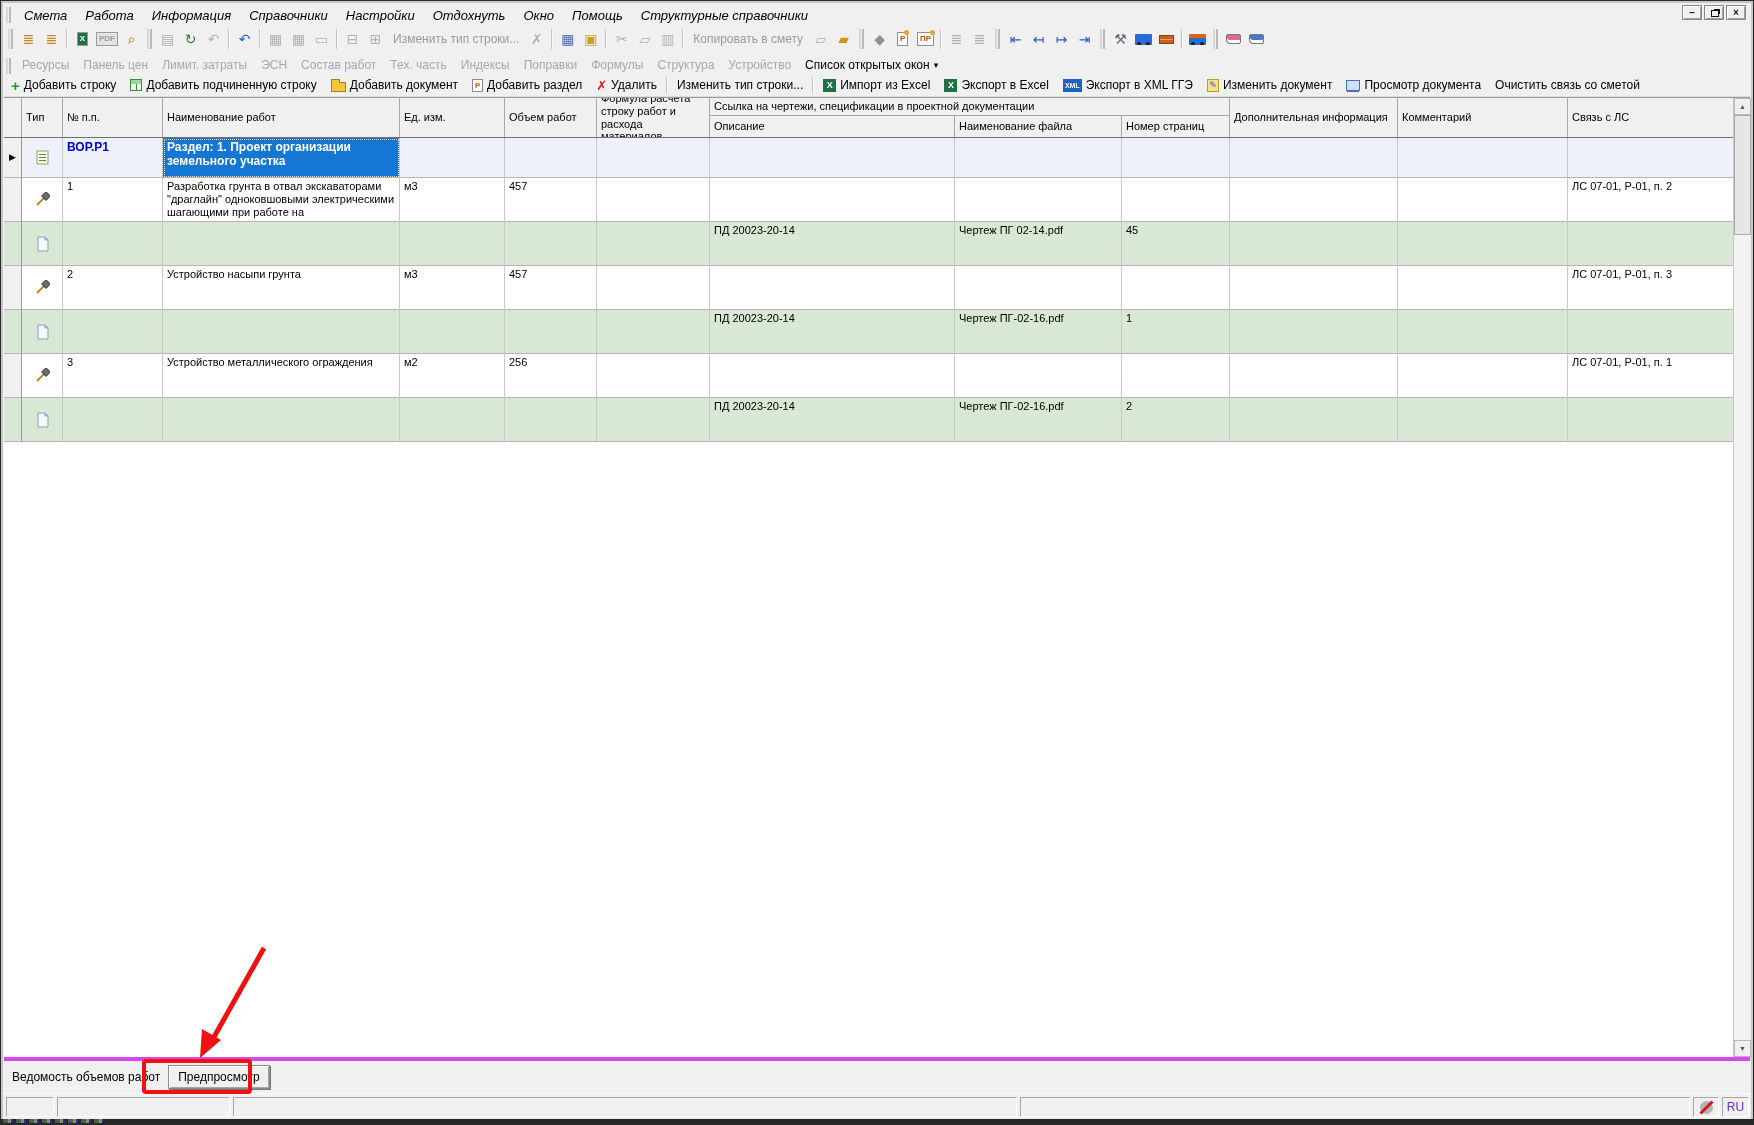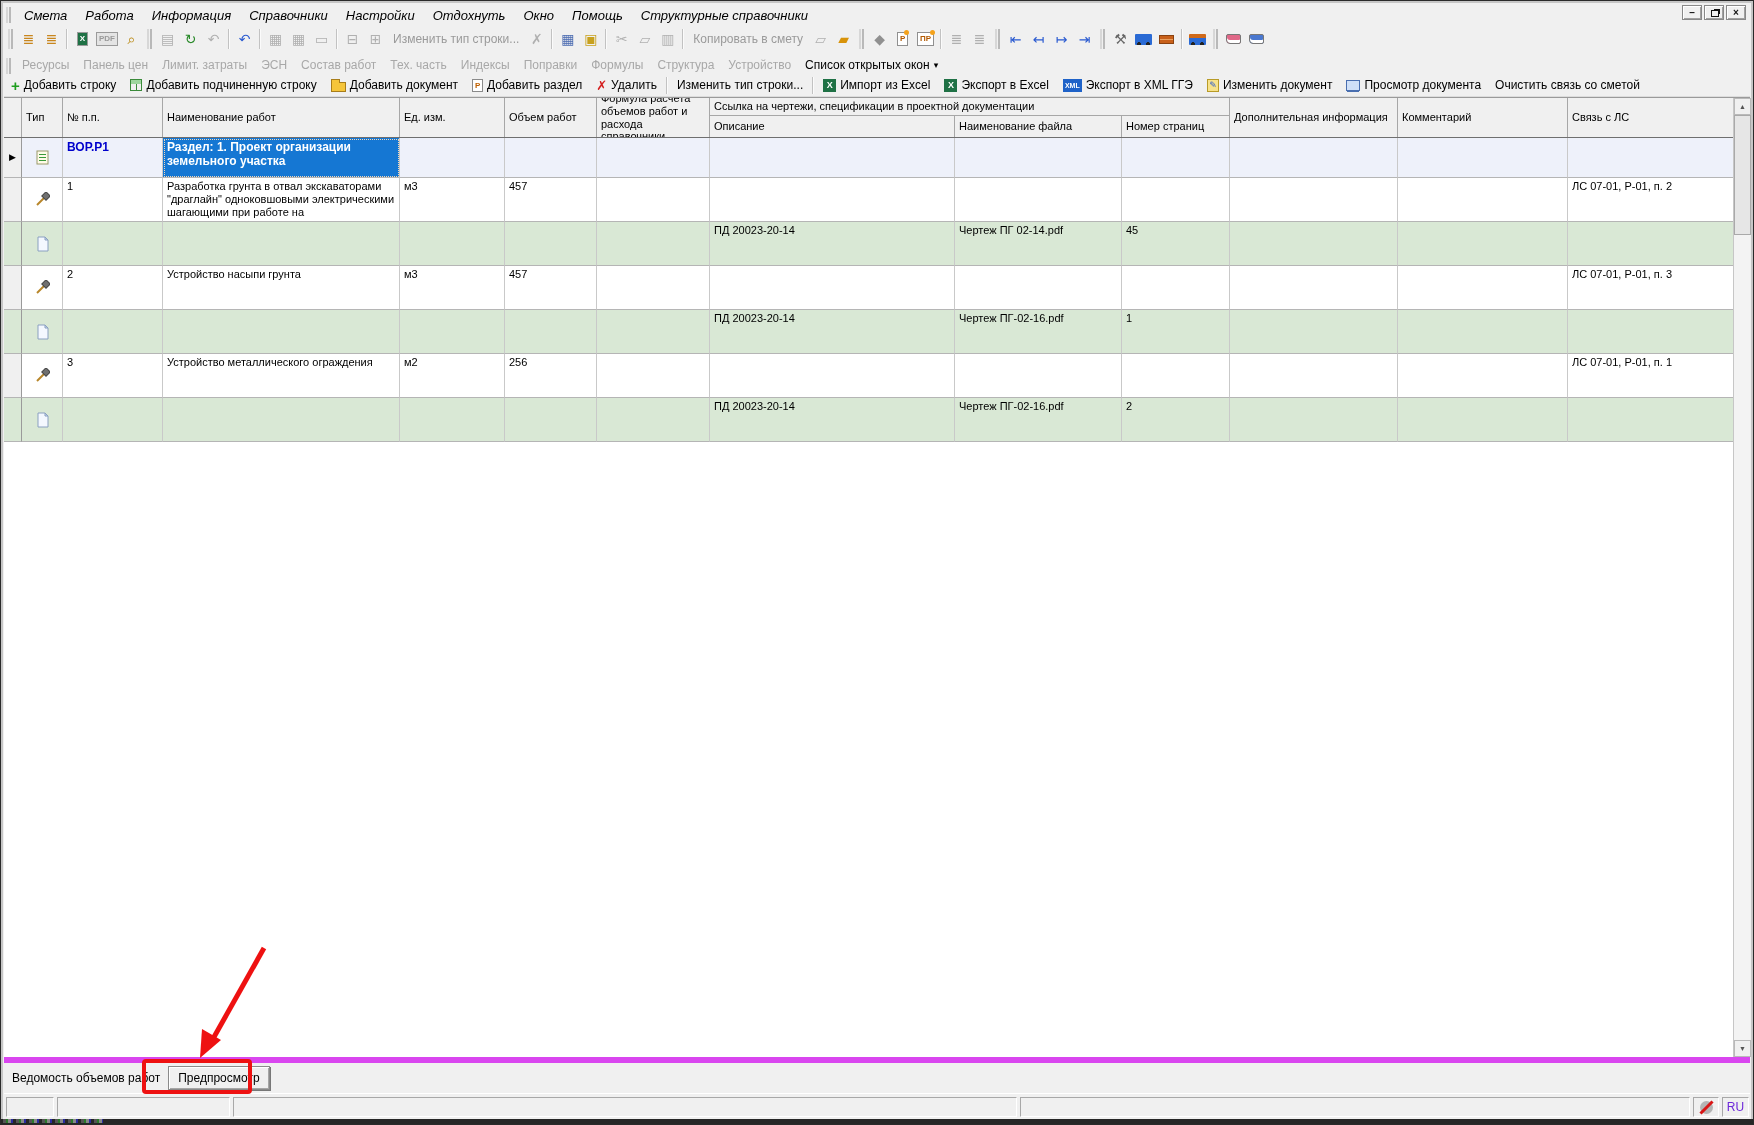--- a/index.html
+++ b/index.html
@@ -99,21 +99,21 @@
   .gridempty{height:576px;background:#fff;}
 
   
   .vscroll{position:absolute;right:0;top:0;bottom:0;width:17px;background:#f3f3f3;border-left:1px solid #c6c6c6;}
   .sbtn{position:absolute;left:0;width:17px;height:17px;background:#f0f0f0;border:1px solid #b9b9b9;
     display:flex;align-items:center;justify-content:center;font-size:7px;color:#555;}
   .sbtn.up{top:0;} .sbtn.down{bottom:0;}
   .sthumb{position:absolute;left:0;top:17px;width:17px;height:120px;background:#e6e6e6;border:1px solid #a9a9a9;}
 
   
-  .doctabs{position:absolute;left:3px;top:1056px;right:3px;height:36px;background:var(--win-bg);border-top:6px solid #d946ef;
+  .doctabs{position:absolute;left:3px;top:1056px;right:3px;height:36px;background:var(--win-bg);border-top:4px solid #d946ef;
     display:flex;align-items:center;font-size:12px;}
   .dtab1{padding:4px 6px 4px 8px;white-space:nowrap;}
   .dtab2{margin-left:2px;padding:4px 9px;background:var(--win-bg);border:1px solid #8a8a8a;
     box-shadow:inset 1px 1px 0 #fff,inset -1px -1px 0 #a6a6a6, 1px 1px 0 #777;white-space:nowrap;}
 
   
   .statusbar{position:absolute;left:3px;top:1092px;right:3px;height:27px;background:var(--win-bg);border-top:1px solid #fff;}
   .spanel{position:absolute;top:3px;height:20px;background:var(--win-bg);
     border:1px solid #a8a8a8;border-bottom-color:#fff;border-right-color:#fff;}
   .sp1{left:2px;width:48px;} .sp2{left:53px;width:173px;} .sp3{left:229px;width:784px;} .sp4{left:1016px;width:670px;}
@@ -367,21 +367,21 @@
   </div>
 
   <div class="gridwrap">
     <div class="ghead">
       <div class="hc full c1"></div>
       <div class="hc full c2">Тип</div>
       <div class="hc full c3">№ п.п.</div>
       <div class="hc full c4">Наименование работ</div>
       <div class="hc full c5">Ед. изм.</div>
       <div class="hc full c6">Объем работ</div>
-      <div class="hc full c7">Формула расчета объемов работ и расхода справочники</div>
+      <div class="hc full c7">Формула расчета строку работ и расхода материалов</div>
       <div class="hc hgroup">Ссылка на чертежи, спецификации в проектной документации</div>
       <div class="hc hsub c8">Описание</div>
       <div class="hc hsub c9">Наименование файла</div>
       <div class="hc hsub c10">Номер страниц</div>
       <div class="hc full c11">Дополнительная информация</div>
       <div class="hc full c12">Комментарий</div>
       <div class="hc full c13">Связь с ЛС</div>
     </div>
 
     <div class="grow h40 sec">

